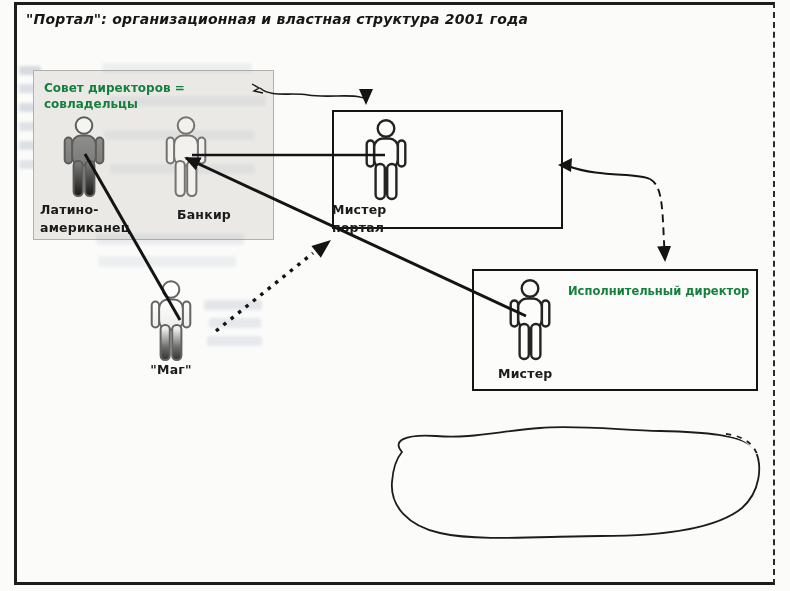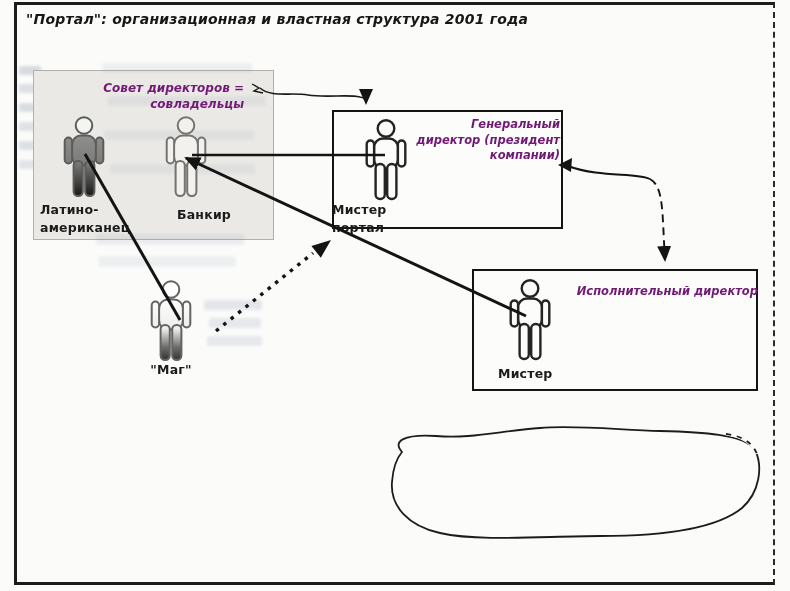--- a/index.html
+++ b/index.html
@@ -25,22 +25,22 @@
   }
   .gen-box{
     position:absolute;left:332px;top:110px;width:231px;height:119px;
     background:#fcfcfb;border:2px solid #141414;box-sizing:border-box;
   }
   .exec-box{
     position:absolute;left:472px;top:269px;width:286px;height:122px;
     background:#fcfcfb;border:2px solid #141414;box-sizing:border-box;
   }
   .box-label{
-    position:absolute;font-style:italic;font-weight:bold;font-size:11.5px;
-    line-height:1.35;color:#701a75;text-align:right;
+    position:absolute;font-weight:bold;font-size:11.5px;
+    line-height:1.35;color:#15803d;
   }
   .board-label{left:44px;top:80px;width:200px;font-size:12px;}
   .gen-label{left:408px;top:117px;width:152px;}
   .exec-label{left:568px;top:284px;width:190px;}
   .blob-label{left:548px;top:440px;width:170px;font-size:11px;}
   
   .person{position:absolute;width:56px;height:84px;}
   .p-latino{left:56px;top:115px;}
   .p-banker{left:158px;top:115px;}
   .p-mister{left:358px;top:118px;}
@@ -102,21 +102,20 @@
   <div class="artifact" style="left:110px;top:164px;width:145px;height:10px;opacity:.09"></div>
   <div class="artifact" style="left:96px;top:234px;width:148px;height:11px;opacity:.12"></div>
   <div class="artifact" style="left:98px;top:256px;width:138px;height:11px;opacity:.1"></div>
   <div class="artifact" style="left:204px;top:300px;width:58px;height:10px;opacity:.18"></div>
   <div class="artifact" style="left:209px;top:318px;width:52px;height:10px;opacity:.16"></div>
   <div class="artifact" style="left:207px;top:336px;width:55px;height:10px;opacity:.16"></div>
 
   <div class="box-label board-label">Совет директоров = совладельцы</div>
 
   <div class="gen-box"></div>
-  <div class="box-label gen-label">Генеральный директор (президент компании)</div>
 
   <div class="exec-box"></div>
   <div class="box-label exec-label">Исполнительный директор</div>
 
   <svg class="person p-latino" viewBox="0 0 56 84">
     <g stroke="#5c5c5a" stroke-width="2" fill="url(#gLatino)">
       <rect x="16" y="20.5" width="24" height="30" rx="9"></rect>
       <rect x="8.7" y="22.5" width="7.4" height="26" rx="3.7"></rect>
       <rect x="39.9" y="22.5" width="7.4" height="26" rx="3.7"></rect>
       <rect x="17.6" y="46" width="9.2" height="35" rx="4.4"></rect>

